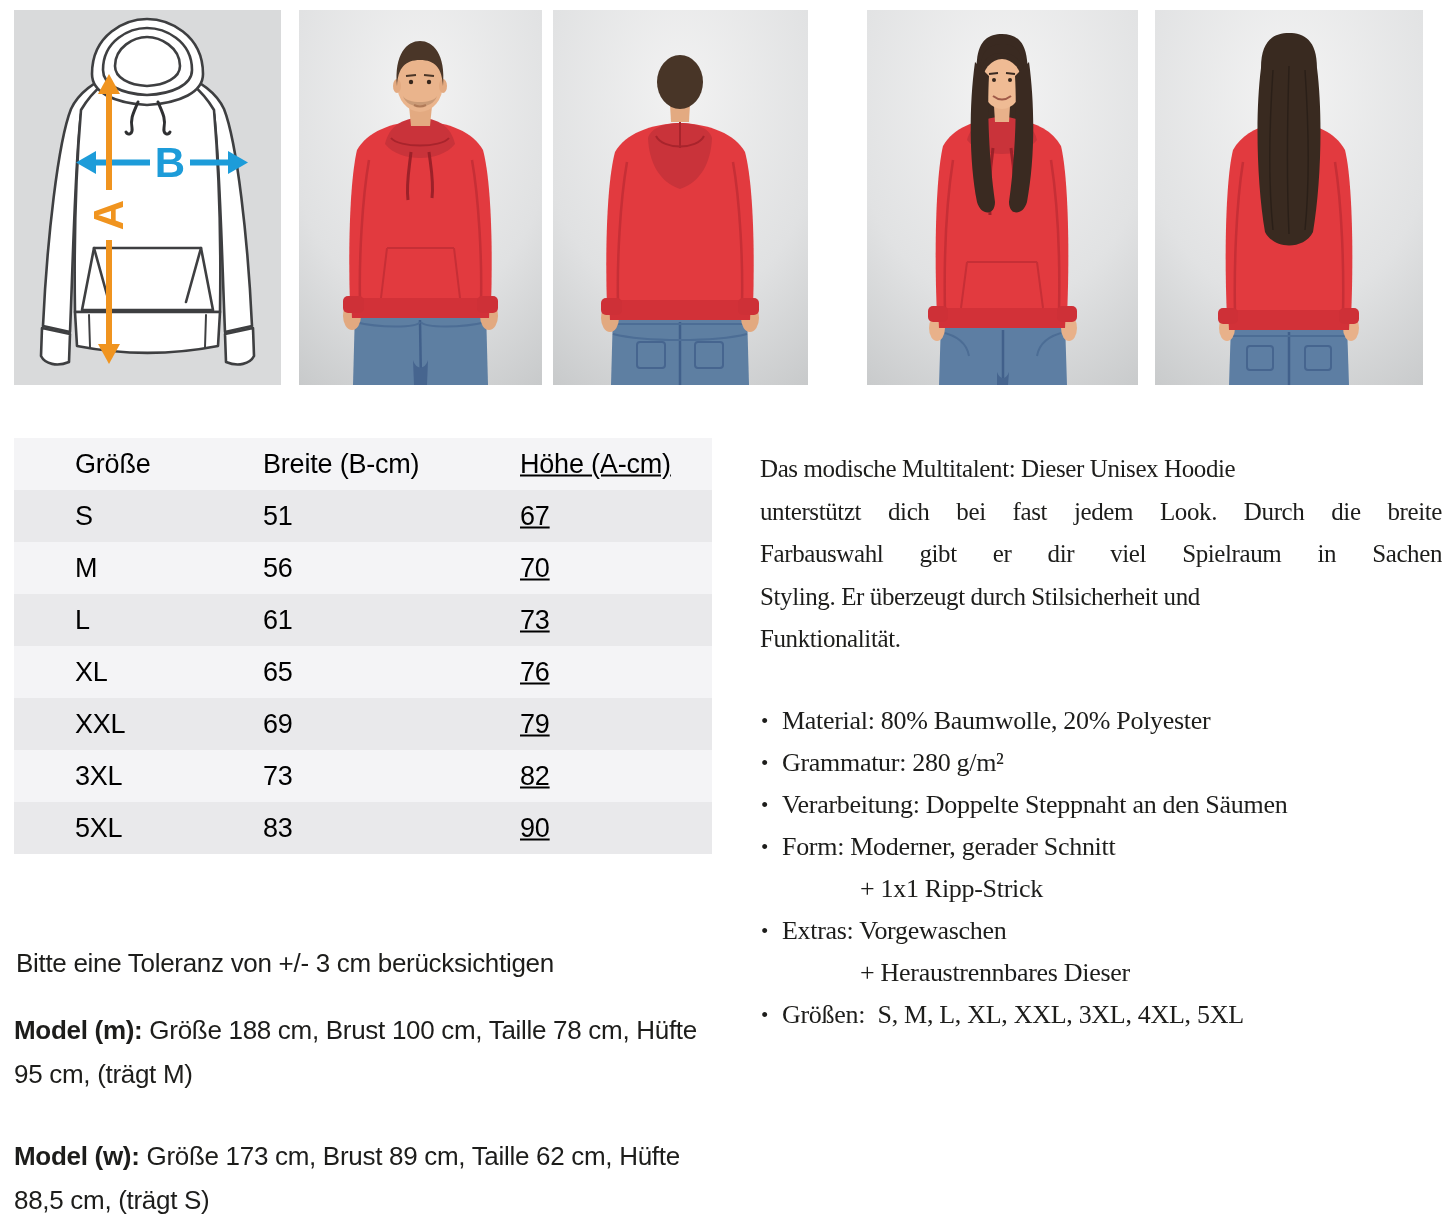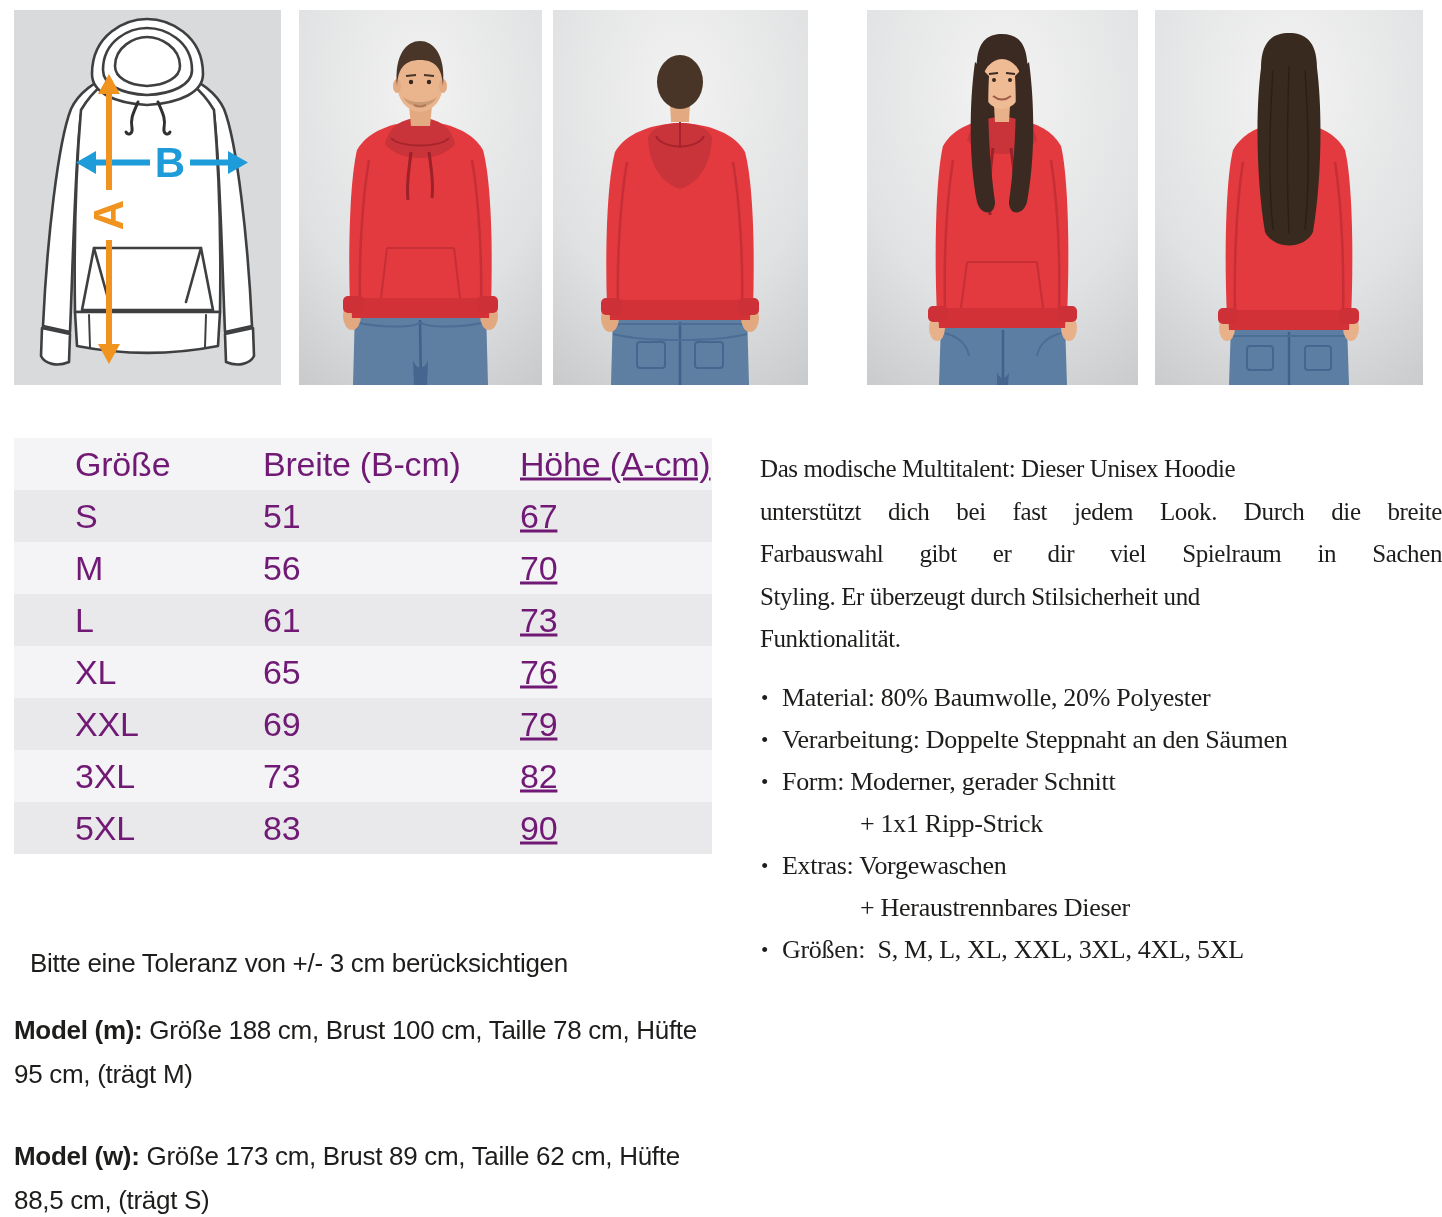--- a/index.html
+++ b/index.html
@@ -11,40 +11,40 @@
   .gallery-item { position:absolute; top:10px; height:375px; }
   .gallery-item svg { width:100%; height:100%; display:block; }
   #diagram       { left:14px;   width:267px; }
   #photo-m-front { left:299px;  width:243px; }
   #photo-m-back  { left:553px;  width:255px; }
   #photo-w-front { left:867px;  width:271px; }
   #photo-w-back  { left:1155px; width:268px; }
 
   
   .size-table { position:absolute; left:14px; top:438px; width:698px;
-                font-size:34px; color:#701a75; letter-spacing:-0.2px; }
+                font-size:27px; color:#000000; letter-spacing:-0.2px; }
   .t-row { height:52px; position:relative; }
   .t-row span { position:absolute; top:50%; transform:translateY(-50%); white-space:nowrap; }
   .c1 { left:61px; } .c2 { left:249px; } .c3 { left:506px;text-decoration:underline; }
   .t-head { background:#f4f4f6; }
   .t-body > div:nth-of-type(odd)  { background:#e9e9eb; }
   .t-body > div:nth-of-type(even) { background:#f4f4f6; }
 
   
-  .note-tolerance { position:absolute; left:30px; top:948px; width:710px;
+  .note-tolerance { position:absolute; left:16px; top:948px; width:710px;
                     font-size:26px; letter-spacing:-0.3px; }
   .model-notes { position:absolute; left:14px; top:1008px; width:714px; }
   .model-note  { font-size:26px; line-height:44px; letter-spacing:-0.3px; margin-bottom:38px; }
   .model-note b { font-weight:700; }
 
   
   .right-col { position:absolute; left:760px; top:448px; width:682px;font-family:Liberation Serif, serif; }
   .desc-line { font-size:25px; line-height:42.5px; letter-spacing:-0.4px; white-space:normal; }
   .desc-line.just { text-align:justify; text-align-last:justify; }
-  .bullets { margin-top:16px; }
+  .bullets { margin-top:39px; }
   .b-item { position:relative; padding-left:22px; font-size:26px; line-height:42px;
             letter-spacing:-0.3px; }
   .b-item::before { content:"\2022"; position:absolute; left:1px; top:0;
                     font-size:21px; line-height:42px; color:#1d1d1b; }
   .b-item.cont { padding-left:100px; }
   .b-item.cont::before { content:""; }
   .b-text { white-space:pre-wrap; }
 </style>
 </head>
 <body>
@@ -332,20 +332,23 @@
       <div class="desc-line">Styling. Er überzeugt durch Stilsicherheit und</div>
 
       <div class="desc-line">Funktionalität.</div>
     </div>
   <div class="bullets">
 
       <div class="b-item">
         <span class="b-text">Material: 80% Baumwolle, 20% Polyester</span>
       </div>
 
+      <div class="b-item">
+        <span class="b-text">Grammatur: 280 g/m²</span>
+      </div>
 
       <div class="b-item">
         <span class="b-text">Verarbeitung: Doppelte Steppnaht an den Säumen</span>
       </div>
 
       <div class="b-item">
         <span class="b-text">Form: Moderner, gerader Schnitt</span>
       </div>
 
       <div class="b-item cont">

